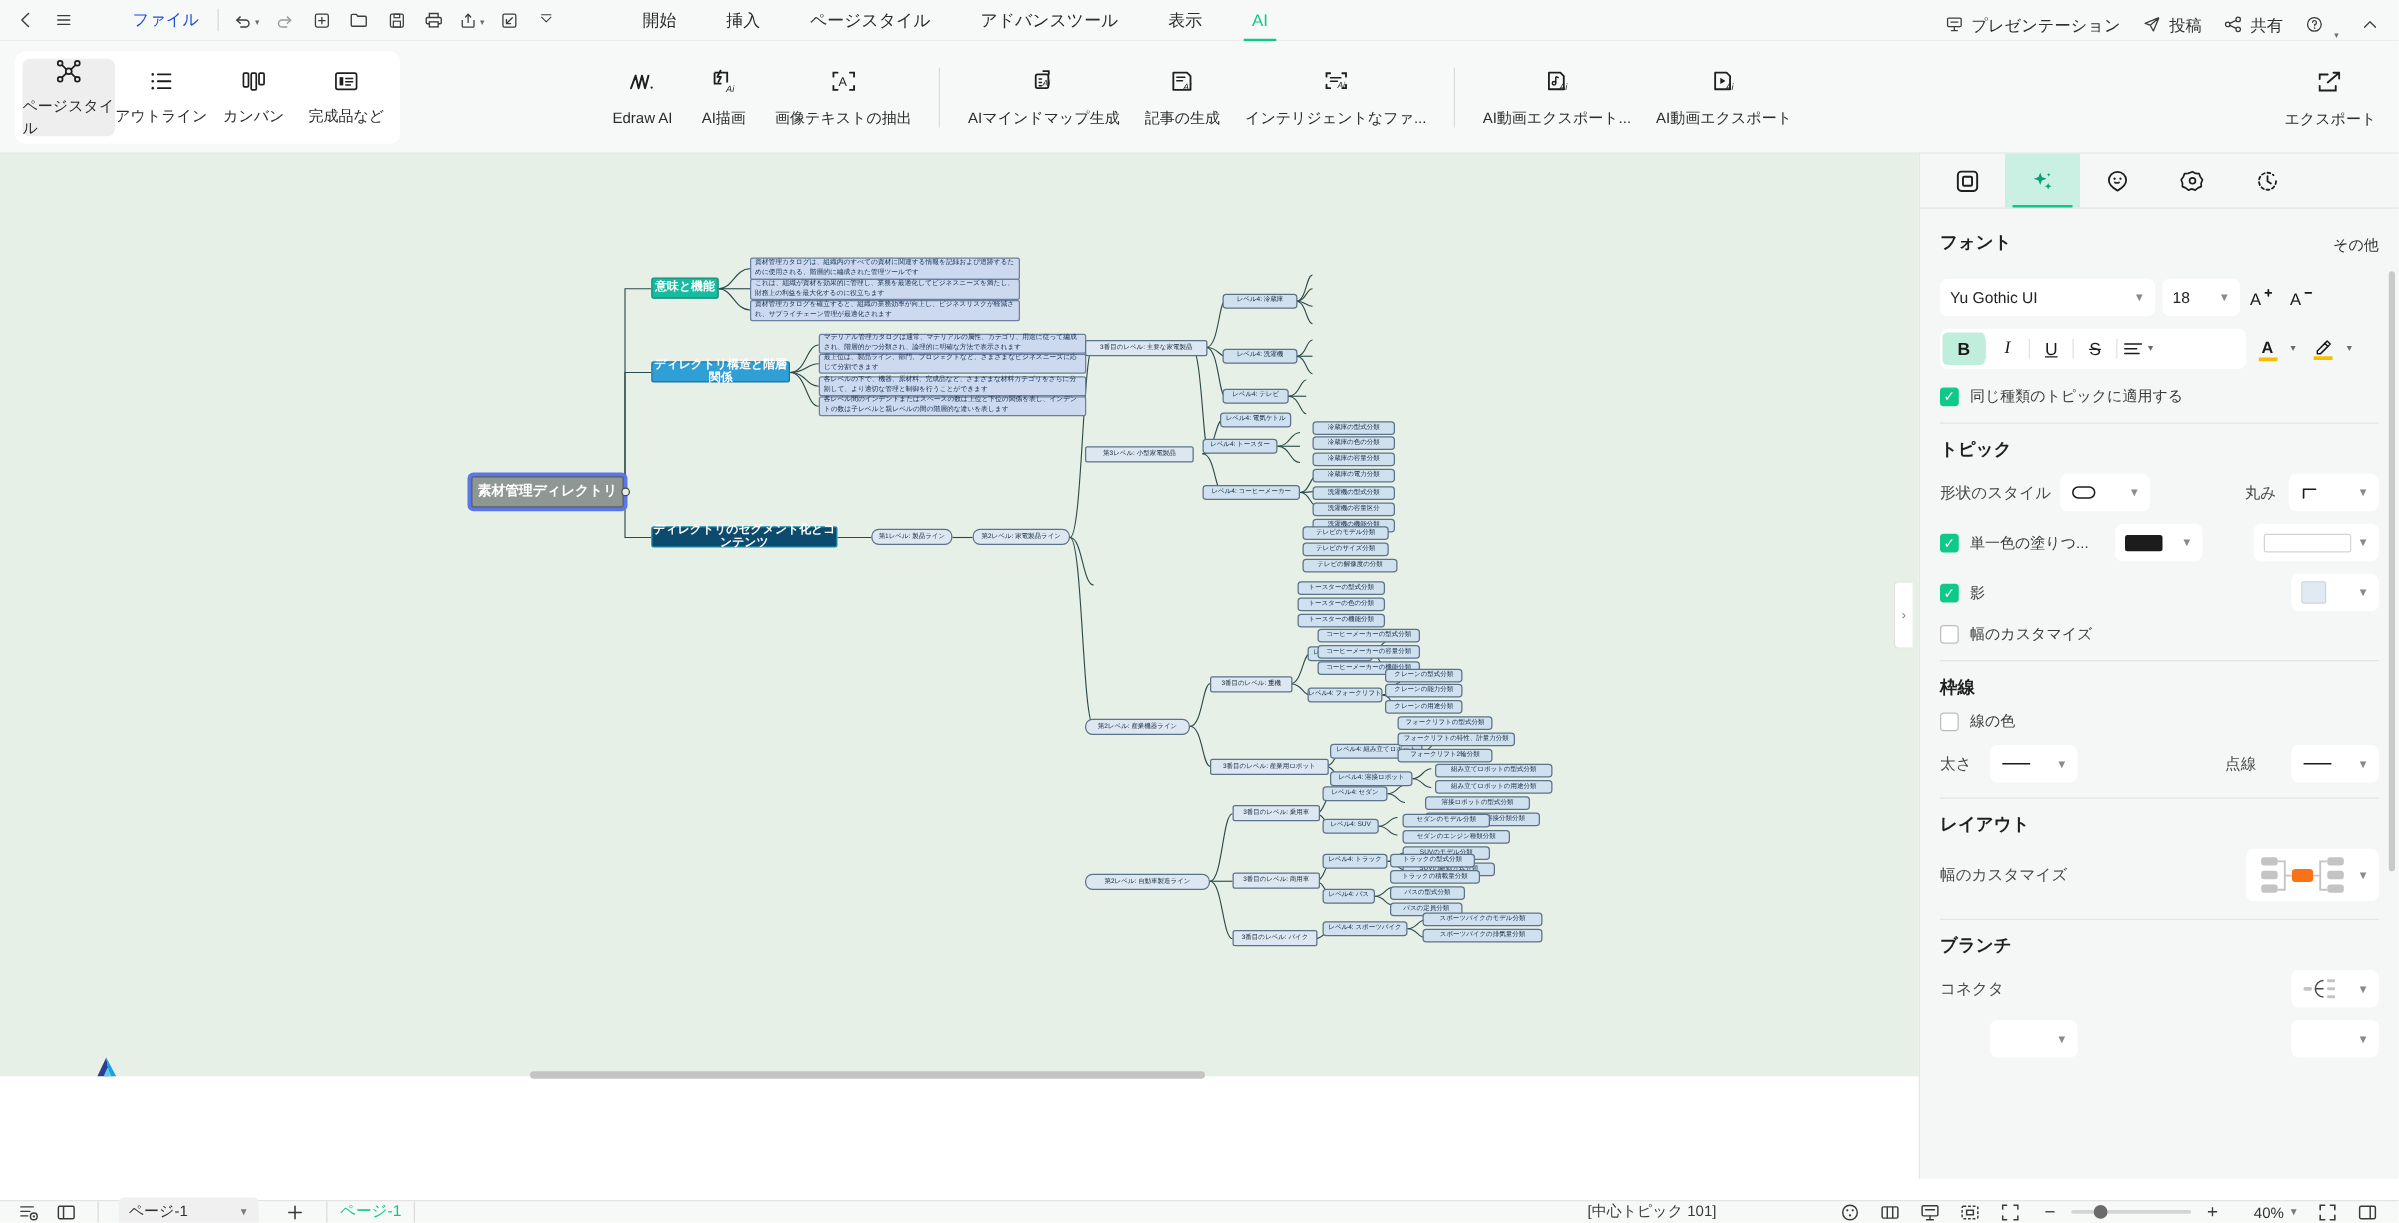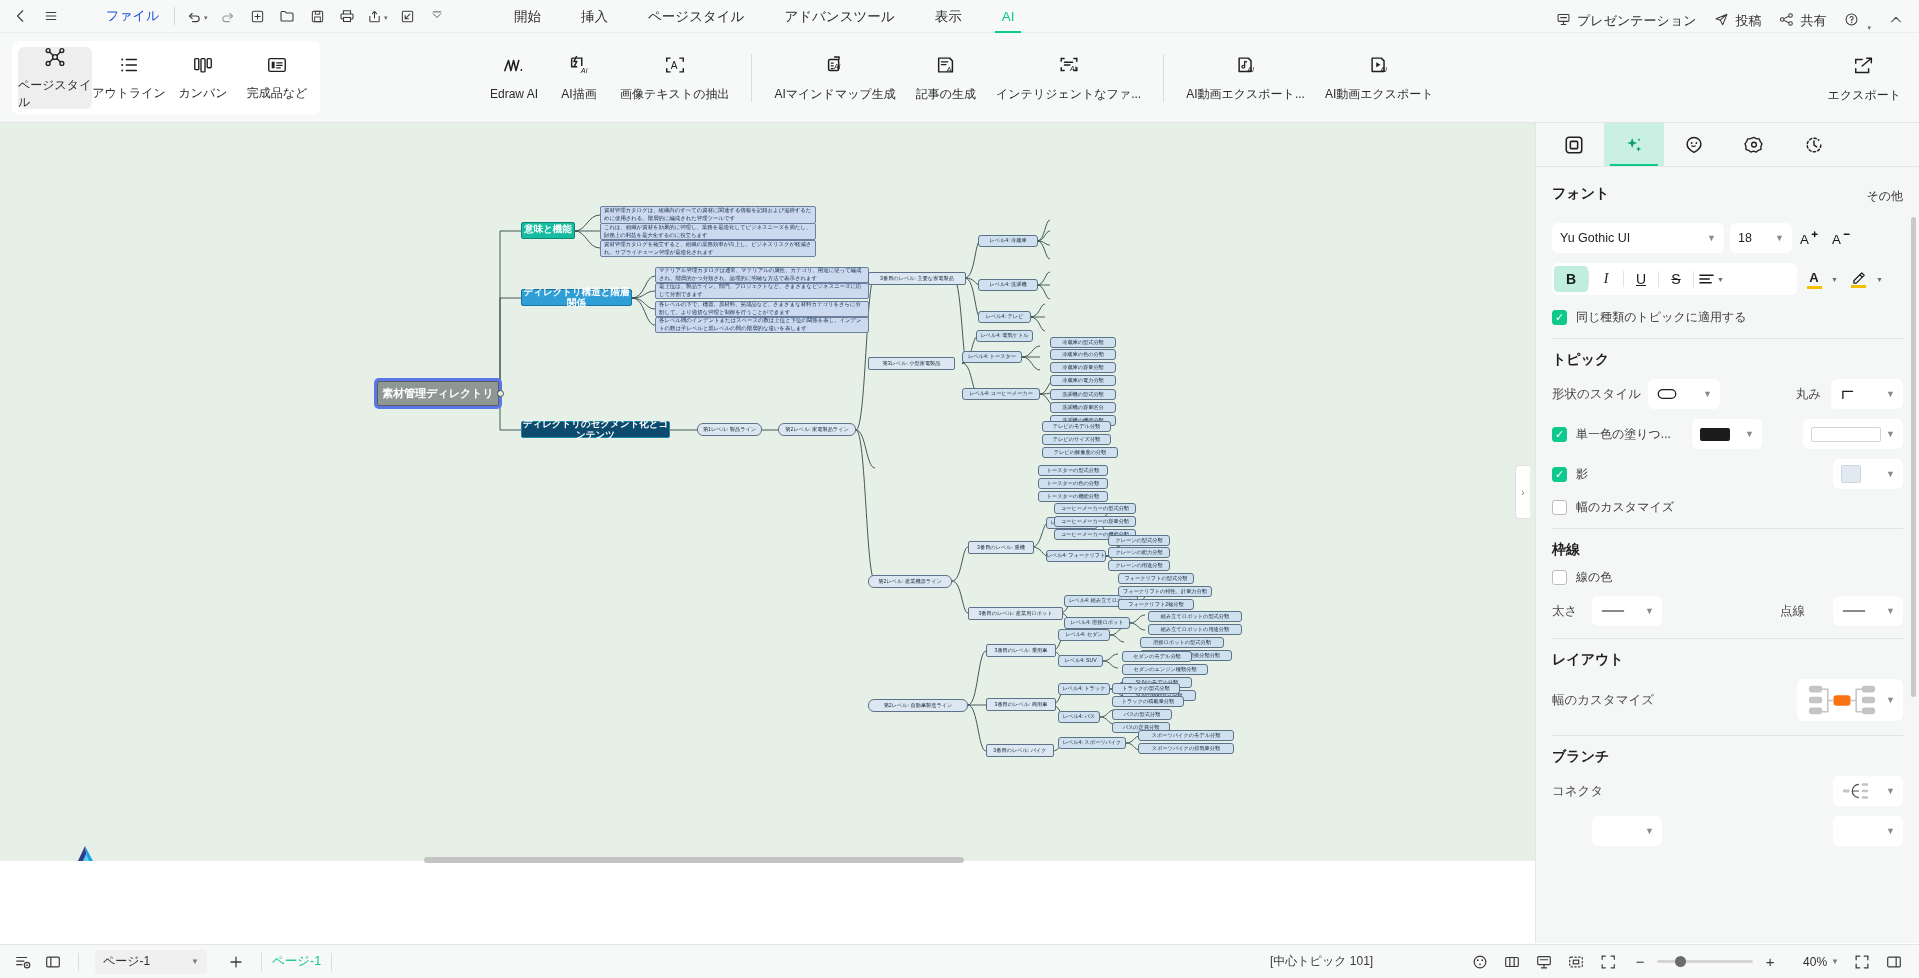--- a/index.html
+++ b/index.html
@@ -203,21 +203,21 @@
   .swatch-empty { width: 70px; height: 15px; background:#fff; border:1px solid #d4d4d4; border-radius:2px; }
   .swatch-shadow { width: 20px; height: 18px; background:#e1eaf2; border:1px solid #ccd6de; border-radius:2px; }
 
   .rscroll {
     position:absolute; right: 3px; top: 50px; width: 5px; height: 480px;
     background:#c9c9c9; border-radius:3px;
   }
 
   
   .statusbar {
-    position:absolute; bottom:0; left:0; width:1919px; height: 34px;
+    position:absolute; bottom:0; left:0; width:1919px; height: 18px;
     background:#f7f8f8; border-top:1px solid #e4e4e4;
     display:flex; align-items:center;
   }
   .sb-icon { width:30px; height:26px; display:flex; align-items:center; justify-content:center; color:#3a3a3a; }
   .sb-sel {
     background:#f0f0f0; border-radius:4px; height:24px; width: 112px;
     display:flex; align-items:center; padding: 0 8px; font-size:12px; color:#2f2f2f; margin-left: 6px;
   }
   .sb-sep { width:1px; height:18px; background:#dcdcdc; margin: 0 10px; }
   .sb-page { font-size: 12.5px; color:#0ec98b; }

